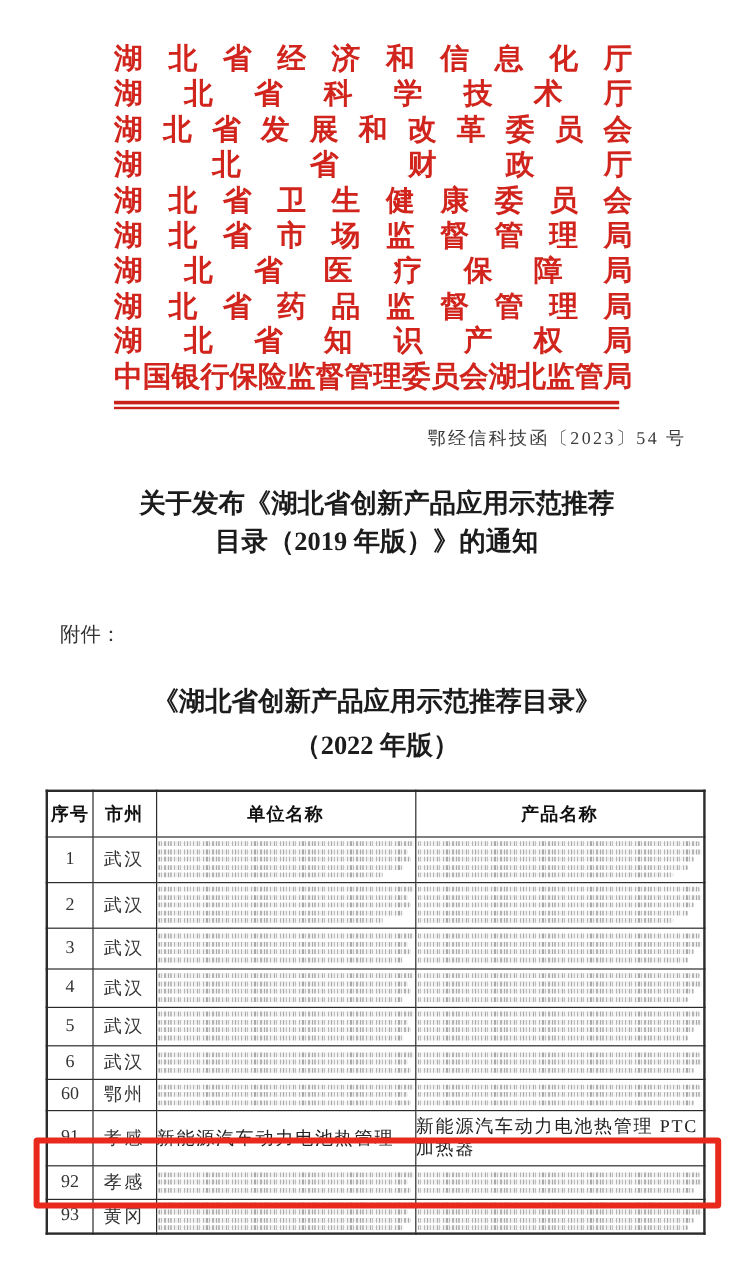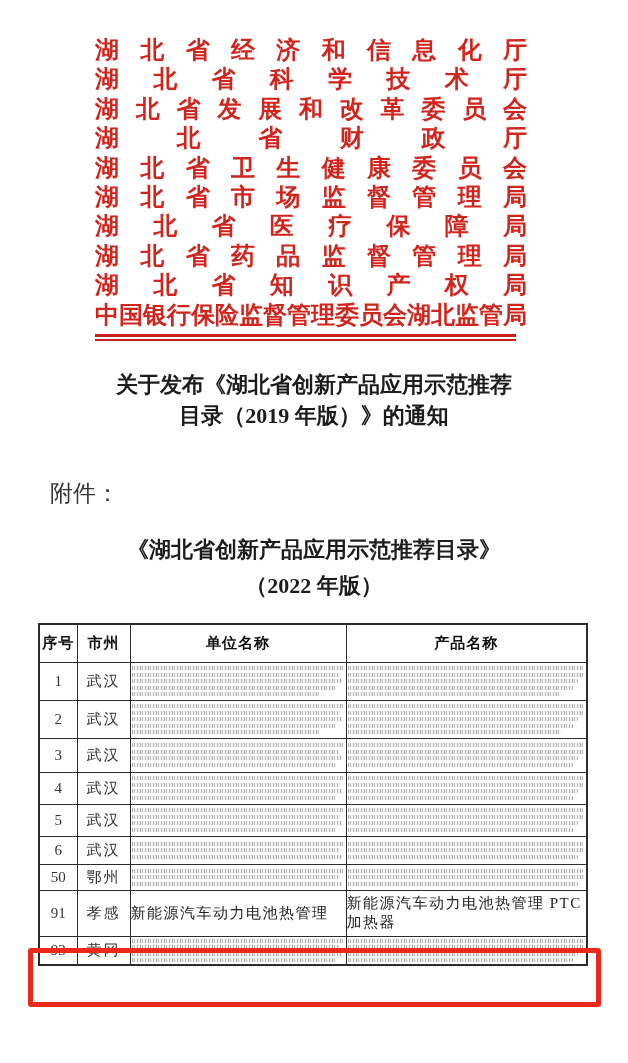--- a/index.html
+++ b/index.html
@@ -54,21 +54,21 @@
     text-align: center;
     font-weight: bold;
     font-size: 22px;
     line-height: 31px;
     color: #1c1c1c;
   }
 
   .attachment {
     margin-top: 52px;
     margin-left: 50px;
-    font-size: 23px;
+    font-size: 17px;
     line-height: 22px;
     color: #333;
   }
 
   .catalog-title {
     margin-top: 30px;
     text-align: center;
     font-weight: bold;
     font-size: 22px;
     line-height: 30px;
@@ -250,20 +250,21 @@
         <span>湖</span>
         <span>北</span>
         <span>监</span>
         <span>管</span>
         <span>局</span>
       </div>
     </div>
 
   <div class="red-rule"></div>
 
+  <div class="doc-number">鄂经信科技函〔2023〕54 号</div>
 
   <div class="notice-title">
     <div>关于发布《湖北省创新产品应用示范推荐</div>
     <div>目录（2019 年版）》的通知</div>
   </div>
 
   <div class="attachment">附件：</div>
 
   <div class="catalog-title">
     <div class="l1">《湖北省创新产品应用示范推荐目录》</div>
@@ -402,21 +403,21 @@
           </td>
           <td class="c-text">
             <div class="noise-wrap">
               <div class="noise" style="width: 99%;"></div>
               <div class="noise" style="width: 100%;"></div>
               <div class="noise" style="width: 97%;"></div>
             </div>
           </td>
         </tr>
         <tr style="height: 26px;">
-          <td class="c-no">50</td>
+          <td class="c-no">60</td>
           <td class="c-city">鄂州</td>
           <td class="c-text">
             <div class="noise-wrap">
               <div class="noise" style="width: 100%;"></div>
               <div class="noise" style="width: 98%;"></div>
               <div class="noise" style="width: 99%;"></div>
             </div>
           </td>
           <td class="c-text">
             <div class="noise-wrap">
@@ -425,20 +426,38 @@
               <div class="noise" style="width: 97%;"></div>
             </div>
           </td>
         </tr>
         <tr class="highlighted" style="height: 46px;">
           <td class="c-no">91</td>
           <td class="c-city">孝感</td>
           <td class="c-text">新能源汽车动力电池热管理</td>
           <td class="c-text">新能源汽车动力电池热管理 PTC 加热器</td>
         </tr>
+        <tr style="height: 28px;">
+          <td class="c-no">92</td>
+          <td class="c-city">孝感</td>
+          <td class="c-text">
+            <div class="noise-wrap">
+              <div class="noise" style="width: 100%;"></div>
+              <div class="noise" style="width: 98%;"></div>
+              <div class="noise" style="width: 99%;"></div>
+            </div>
+          </td>
+          <td class="c-text">
+            <div class="noise-wrap">
+              <div class="noise" style="width: 99%;"></div>
+              <div class="noise" style="width: 100%;"></div>
+              <div class="noise" style="width: 97%;"></div>
+            </div>
+          </td>
+        </tr>
         <tr style="height: 15px;">
           <td class="c-no">93</td>
           <td class="c-city">黄冈</td>
           <td class="c-text">
             <div class="noise-wrap">
               <div class="noise" style="width: 100%;"></div>
               <div class="noise" style="width: 98%;"></div>
               <div class="noise" style="width: 99%;"></div>
               <div class="noise" style="width: 96%;"></div>
             </div>

